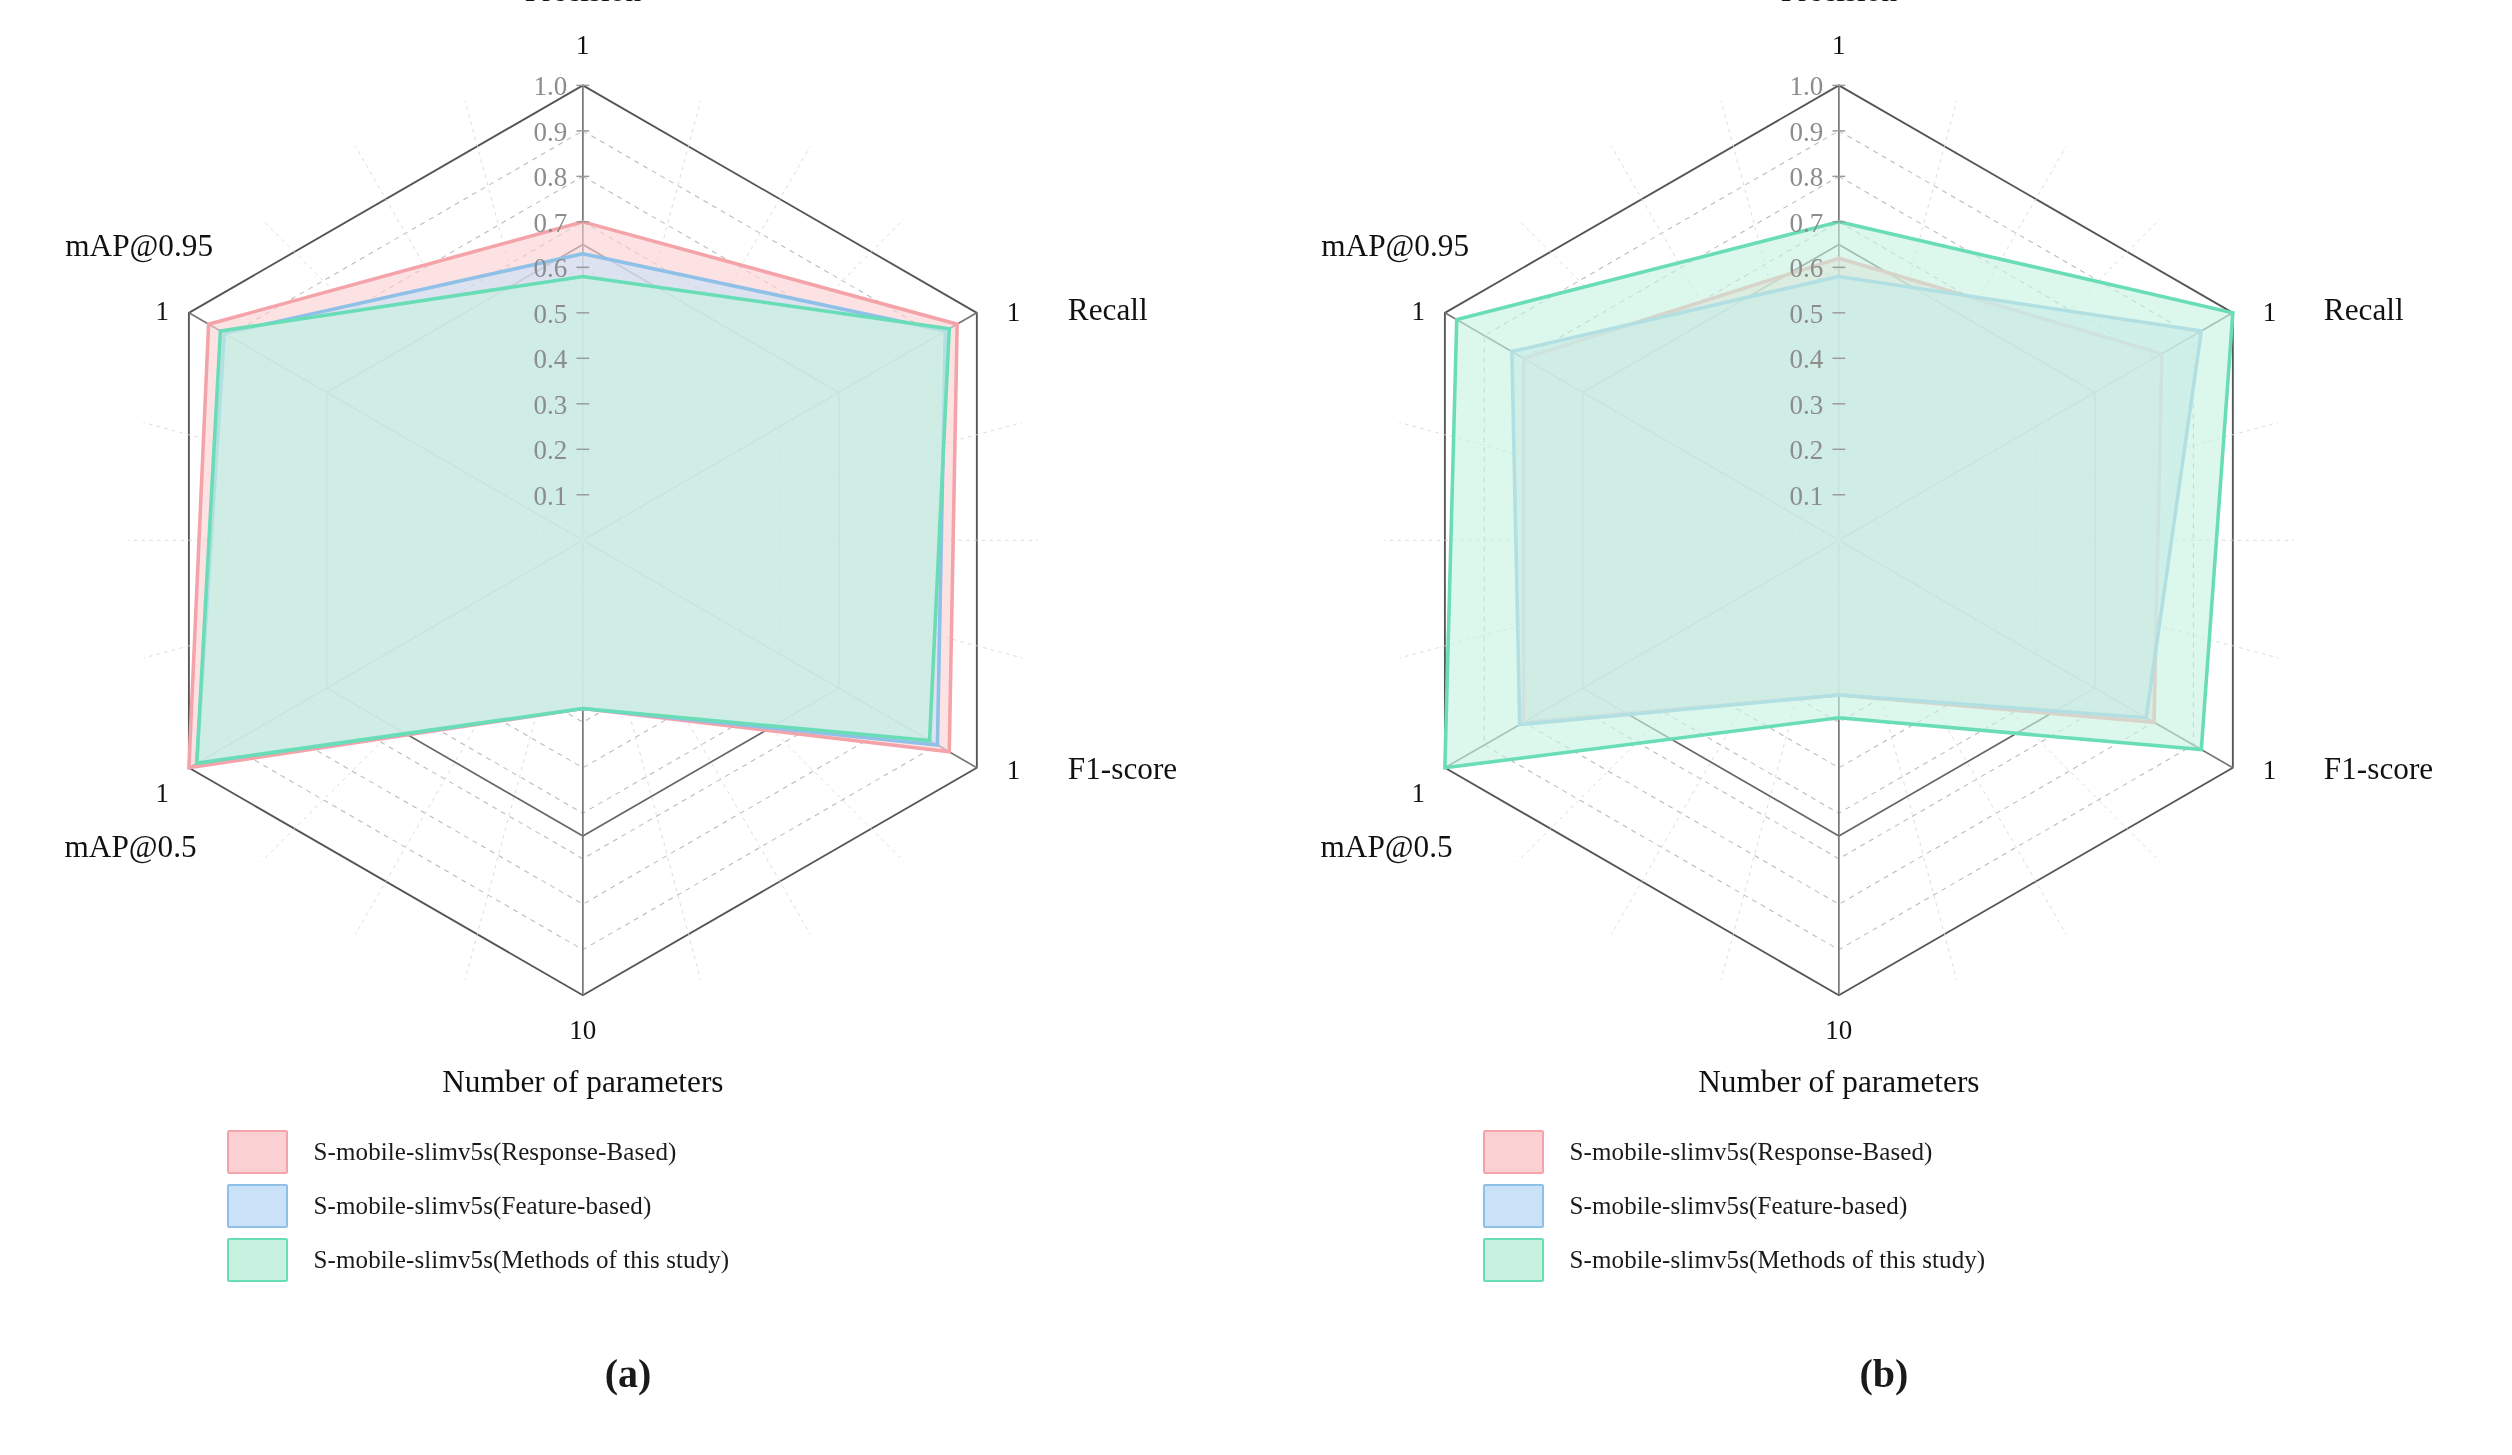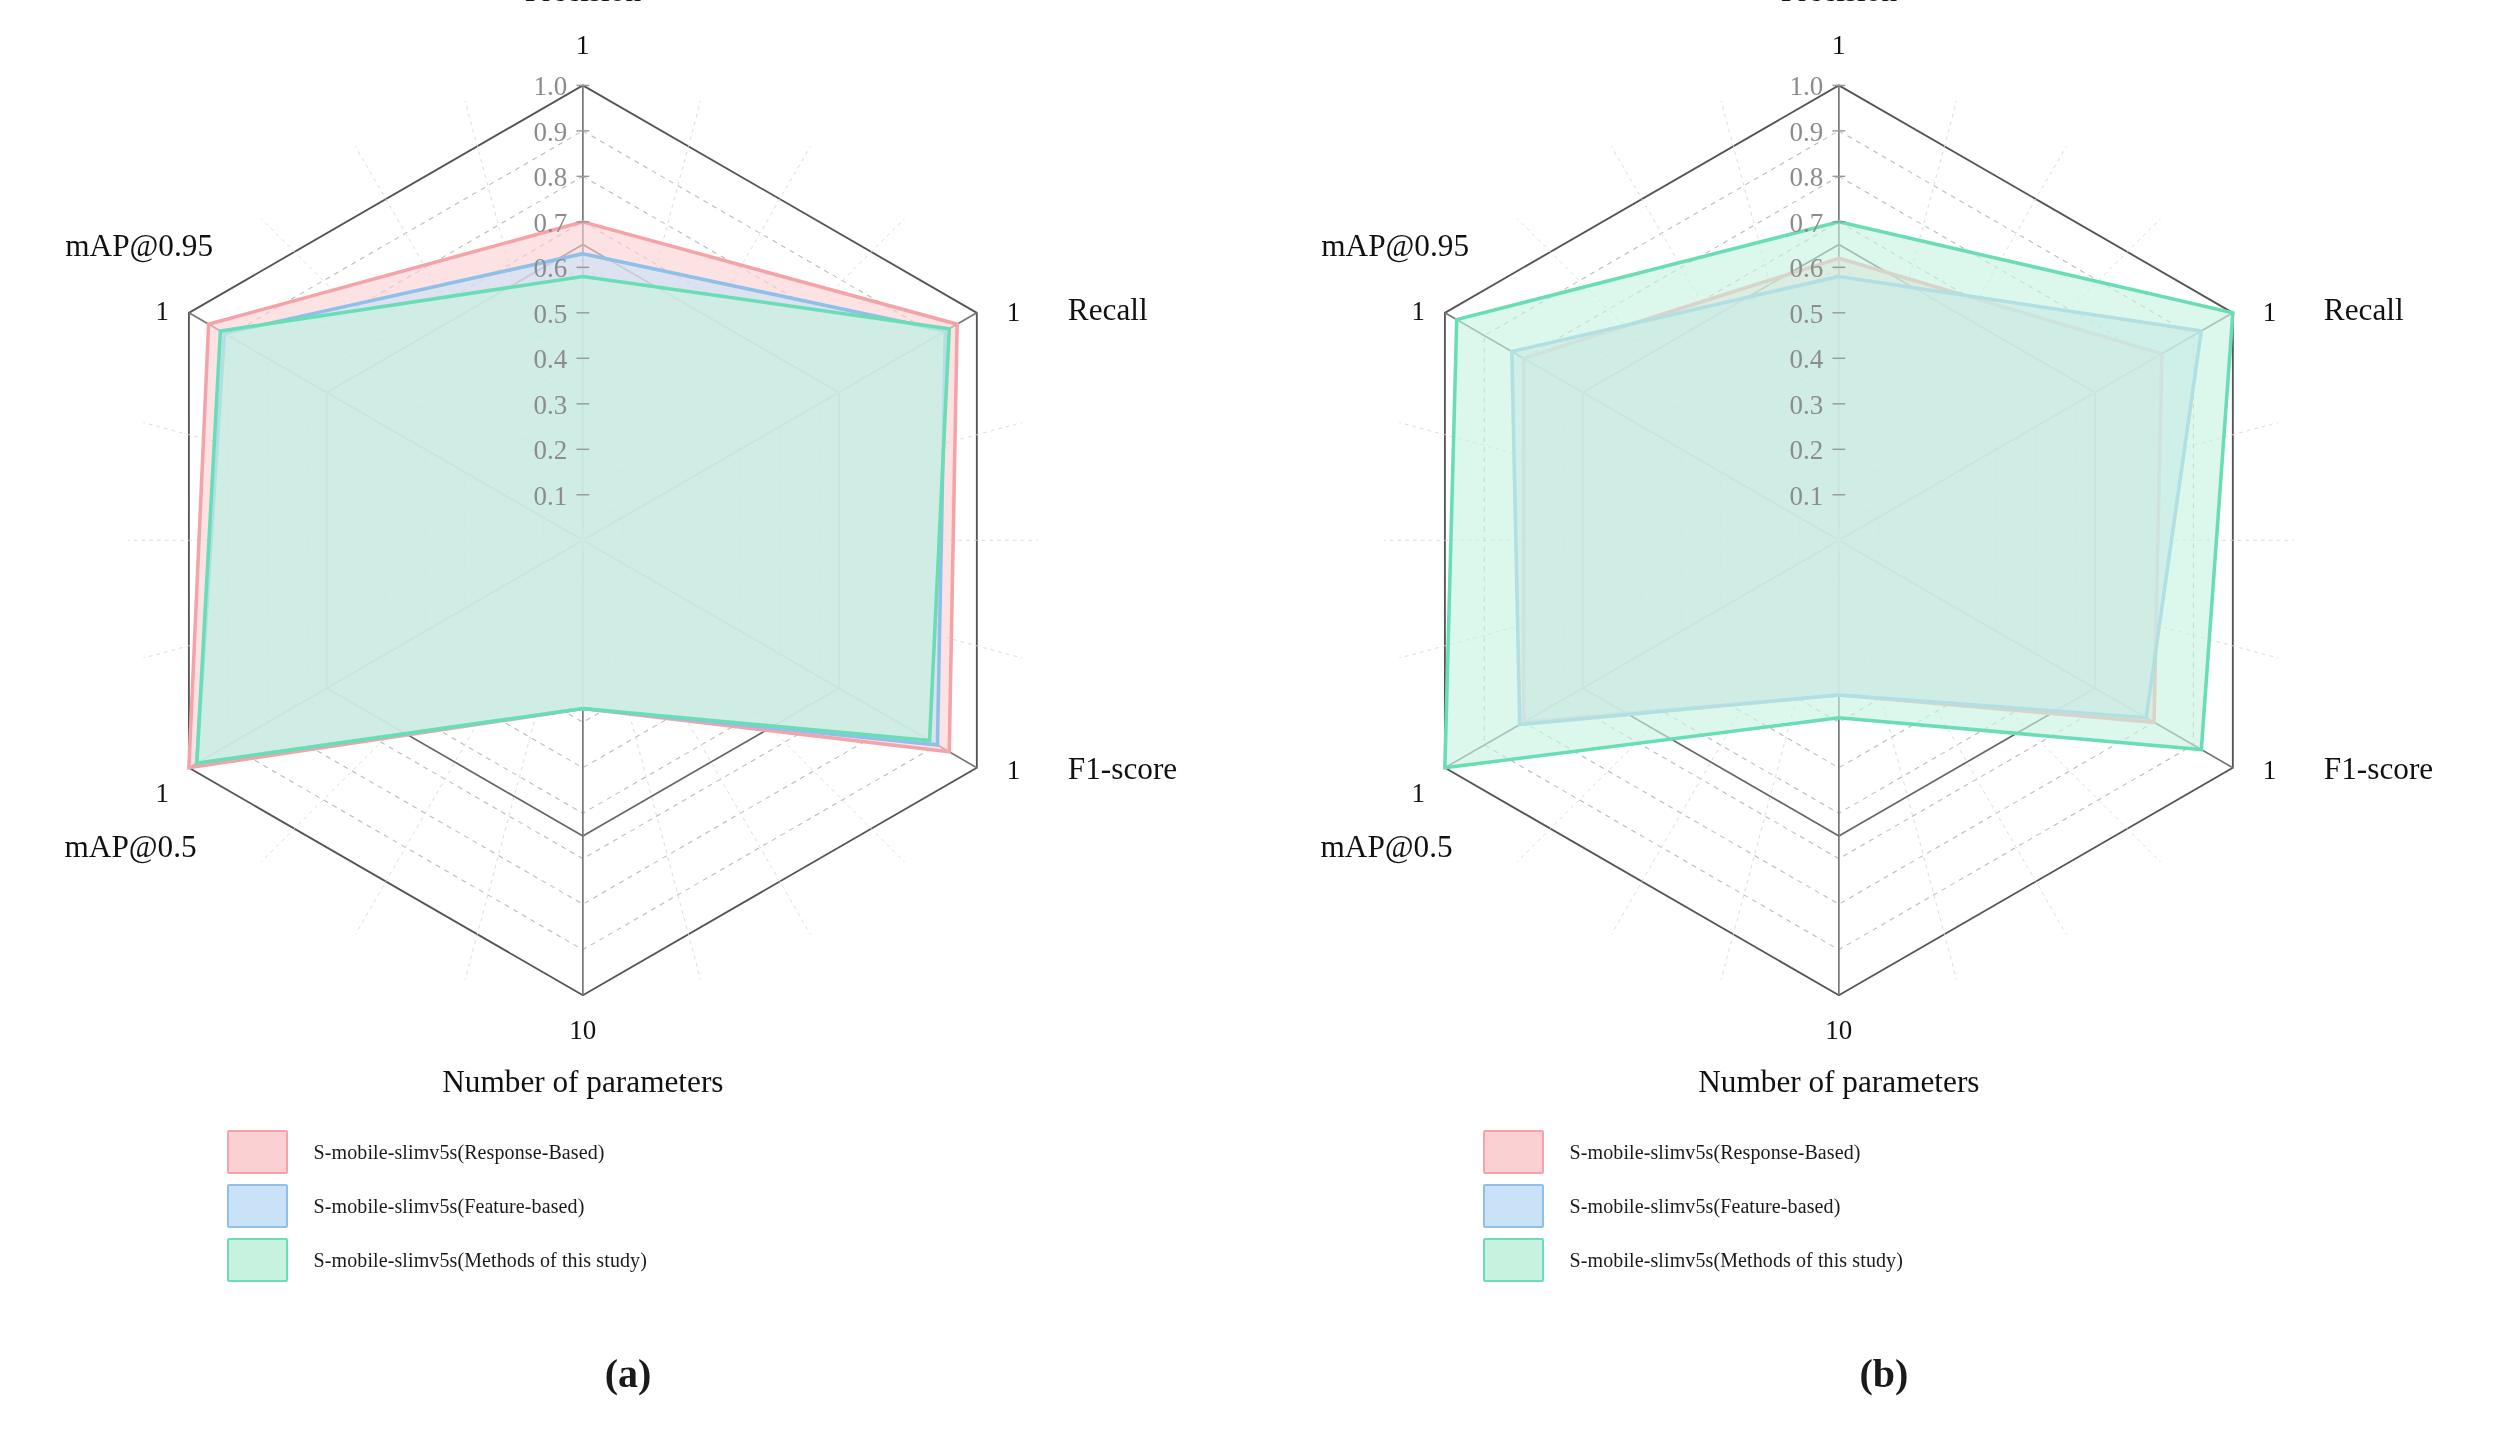--- a/index.html
+++ b/index.html
@@ -10,21 +10,21 @@
   .panel-b{left:1256px;}
   .radar-wrap{position:absolute;left:0;top:0;width:1256px;height:1109px;}
   .radar-svg{position:absolute;left:0;top:0;width:1256px;height:1109px;}
   .legend{position:absolute;left:0;top:1130px;width:1256px;}
   .legend-row{display:flex;align-items:center;margin:0 0 10px 0;}
   .legend-row .pad{width:227px;flex:0 0 227px;}
   .swatch{width:61px;height:44px;flex:0 0 61px;border-radius:2.1px;margin-right:25.6px;box-sizing:border-box;}
   .sw-red{background:#FBD0D3;border:2.1px solid #F4A3A8;}
   .sw-blue{background:#C9E2F7;border:2.1px solid #8EC0E8;}
   .sw-green{background:#C7F2DF;border:2.1px solid #68DDB6;}
-  .legend-label{font-size:20px;letter-spacing:0.1px;white-space:nowrap;font-family:"Liberation Serif",serif;}
+  .legend-label{font-size:25px;letter-spacing:0.1px;white-space:nowrap;font-family:"Liberation Serif",serif;}
   .sub-label{position:absolute;top:1350px;width:1256px;text-align:center;font-size:40px;font-weight:bold;font-family:"Liberation Serif",serif;}
   text{font-family:"Liberation Serif",serif;}
   .ax-name{font-size:44px;fill:#111111;}
   .ax-tick{font-size:38px;fill:#111111;}
   .r-tick{font-size:38px;fill:#8c8c8c;}
 </style>
 </head>
 <body>
 
 <div class="figure">

